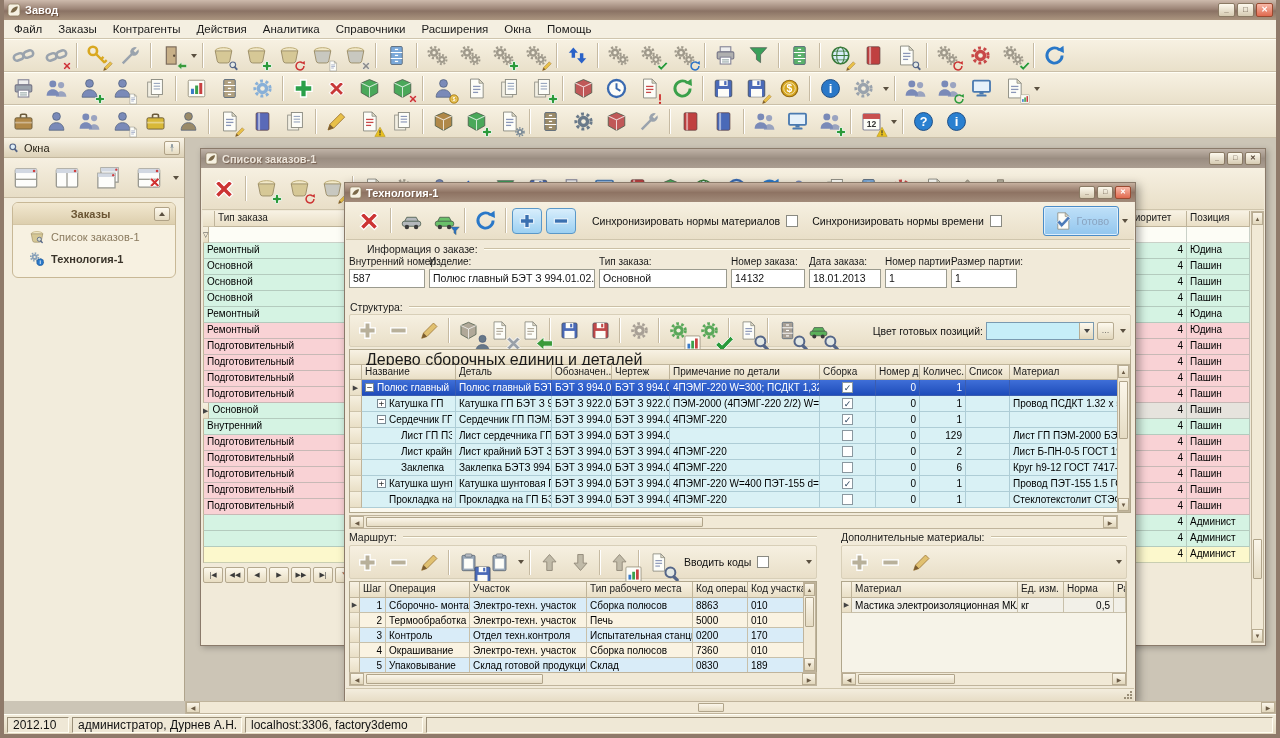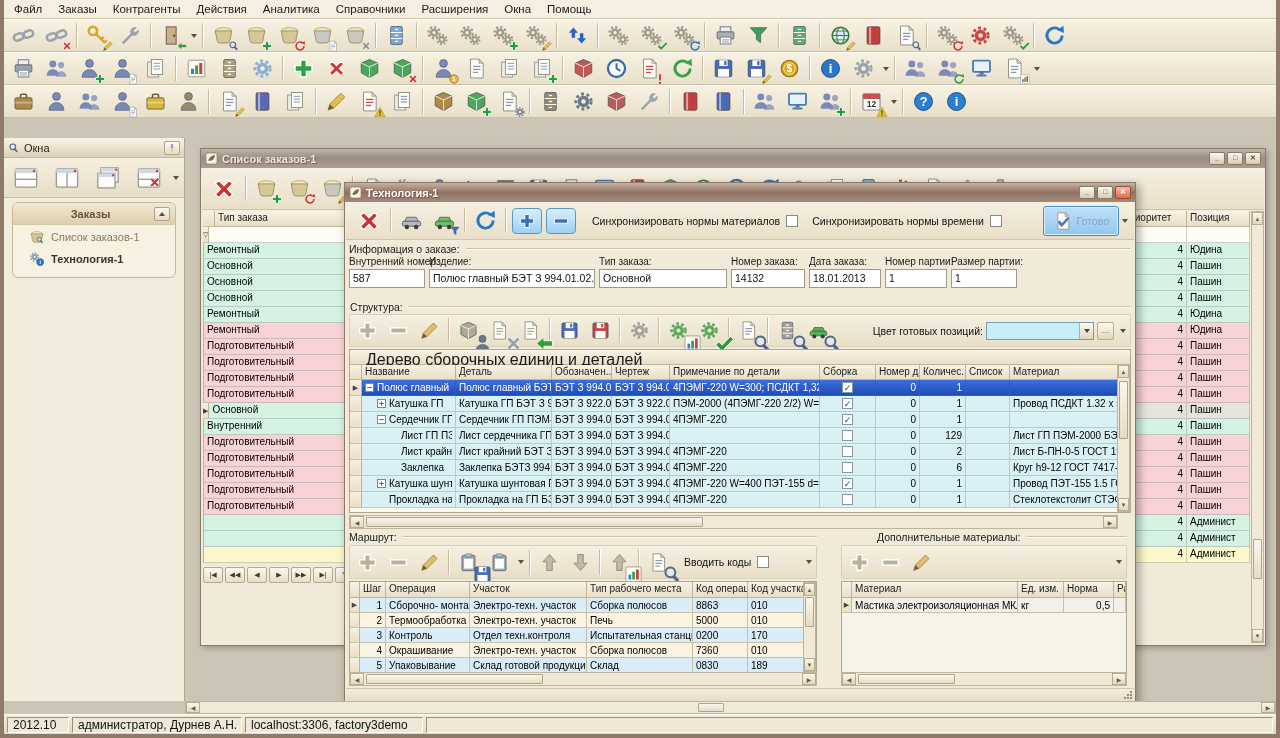--- a/index.html
+++ b/index.html
@@ -139,21 +139,21 @@
      border-bottom:1px solid #bfb49a;color:#1a1a1a;}
   .trow{display:grid;grid-template-columns:12px 94px 96px 60px 58px 150px 56px 44px 46px 44px 1fr;height:16px;}
   .trow.hd{height:15px;}
   .tc{border-right:1px solid #aecdd6;border-bottom:1px solid #aecdd6;font-size:10px;padding:1px 3px;
      white-space:nowrap;overflow:hidden;background:#d9f1f5;display:flex;align-items:center;}
   .trow.sel .tc{background:linear-gradient(#3f6fd8,#1e4cba);color:#fff;border-color:#3a5cb0;}
   .namecell{display:flex;align-items:center;}
   
   .bpanel{position:absolute;top:348px;bottom:16px;}
   #route-panel{left:4px;width:468px;}
-  #mats-panel{left:496px;right:8px;padding-left:36px;}
+  #mats-panel{left:496px;right:8px;}
   .rrow{display:grid;grid-template-columns:10px 26px 84px 117px 106px 55px 1fr;height:15px;}
   .rrow.hd{height:16px;}
   .mrow{display:grid;grid-template-columns:10px 166px 46px 50px 1fr;height:15px;}
   .mrow.hd{height:16px;}
   .rc{border-right:1px solid #c8c0aa;border-bottom:1px solid #c8c0aa;font-size:10px;padding:0 3px;
      white-space:nowrap;overflow:hidden;display:flex;align-items:center;}
   .r-b{background:#d9ecf8;}.r-c{background:#faf3e2;}.r-m{background:#f2f0e8;}
   .techfoot{position:absolute;left:1px;right:1px;bottom:1px;height:13px;
      background:linear-gradient(#f3edde,#e7ddc6);border-top:1px solid #cfc5ac;}
   .grip{position:absolute;right:2px;bottom:2px;width:9px;height:9px;
@@ -177,20 +177,32 @@
   .statusbar{position:absolute;left:0;right:0;bottom:0;height:20px;display:flex;align-items:center;gap:3px;
      background:linear-gradient(#f2ecdb,#e4dac2);border-top:1px solid #fffef5;padding:0 3px;}
   .scell{height:16px;border:1px solid;border-color:#9a8f78 #fffdf2 #fffdf2 #9a8f78;font-size:12px;
      padding:0 5px;display:flex;align-items:center;background:#efe8d6;color:#111;white-space:nowrap;overflow:hidden;}
 </style>
 </head>
 <body>
 
 <div class="app">
 
+  <div class="apptitle">
+    <span class="appicon"><svg viewBox="0 0 20 20">
+          <rect x="1.5" y="1.5" width="17" height="17" rx="3" fill="#f6f1e2" stroke="#8a7a5a"></rect>
+          <path d="M5 13.5c2-6.5 6.5-8.5 10.5-8.5-1 5.5-4.5 9.5-10.5 8.5z" fill="#7a6848"></path>
+        </svg></span>
+    <span class="t">Завод</span>
+    <span class="winbtns">
+      <span class="wbtn">_</span>
+      <span class="wbtn">□</span>
+      <span class="wbtn close">✕</span>
+    </span>
+  </div>
 
   <div class="menubar" id="menubar">
       <span class="mi">Файл</span>
       <span class="mi">Заказы</span>
       <span class="mi">Контрагенты</span>
       <span class="mi">Действия</span>
       <span class="mi">Аналитика</span>
       <span class="mi">Справочники</span>
       <span class="mi">Расширения</span>
       <span class="mi">Окна</span>
@@ -1617,21 +1629,21 @@
             <svg viewBox="0 0 20 20">
                 <path d="M4.8 1.8h7.4l3.6 3.6v12.8H4.8z" fill="#fdfdf8" stroke="#8a8a80" stroke-width=".8"></path>
                 <path d="M12.2 1.8v3.6h3.6z" fill="#e2ddc8" stroke="#8a8a80" stroke-width=".7"></path>
                 <path d="M4 11.5l2.4-2.4 2.6 2.6 6-6.6 2.2 2.3-8.5 9z" fill="#4a7ab8" stroke="#fff" stroke-width=".7"></path>
               </svg>
             <span class="t">Готово</span>
           </span>
           <span class="ddbtn"></span>
         </div>
 
-        <div style="position:absolute;left:4px;right:5px;top:60px;" class="seclabel">
+        <div style="position:absolute;left:22px;right:5px;top:60px;" class="seclabel">
           <span>Информация о заказе:</span>
             <span class="line"></span>
         </div>
         <div id="info-fields">
             <div class="fld" style="left:4px;top:73px;width:76px;">
     <div class="l">Внутренний номер:</div>
     <div class="v">587</div>
             </div>
             <div class="fld" style="left:84px;top:73px;width:166px;">
     <div class="l">Изделие:</div>

